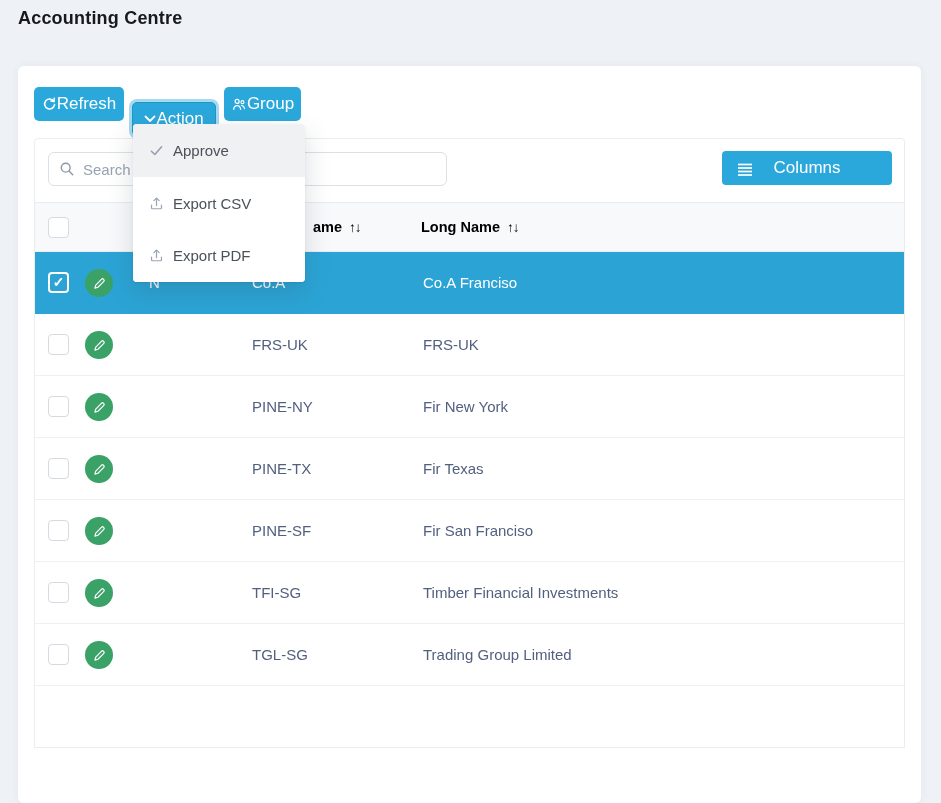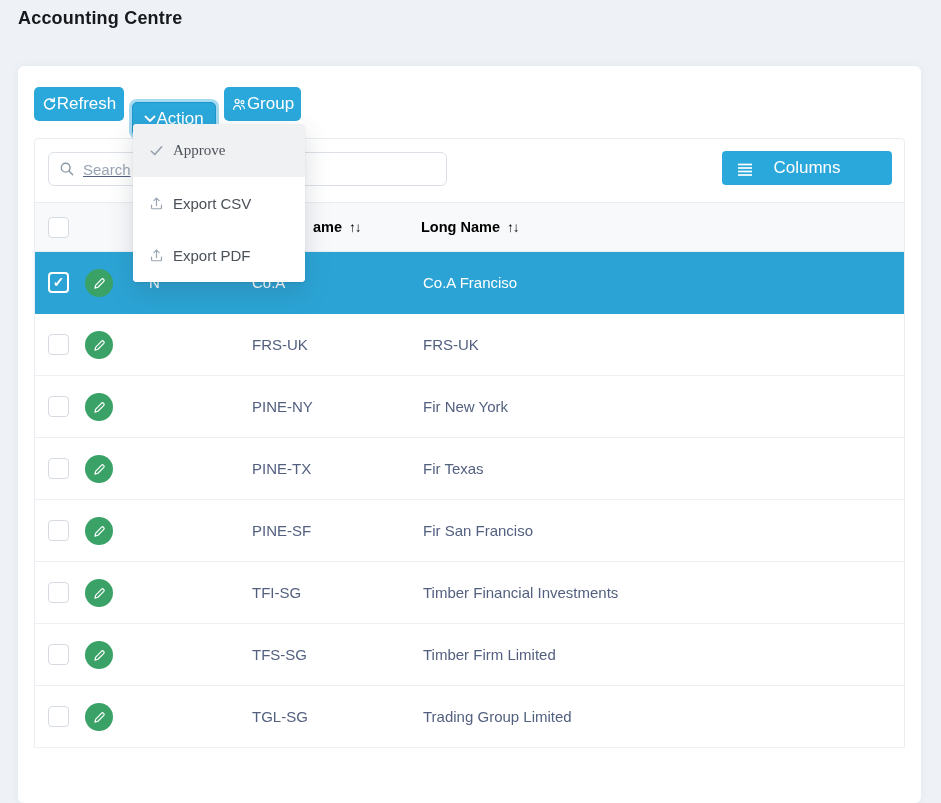--- a/index.html
+++ b/index.html
@@ -35,21 +35,21 @@
   
   .panel {
     position:absolute; left:16px; top:72px; width:871px; height:610px;
     border:1px solid #e9edf2; border-radius:4px 4px 0 0; background:#fff;
   }
   .search-wrap { position:absolute; left:13px; top:13px; width:399px; height:34px; }
   .search-wrap svg { position:absolute; left:11px; top:9px; }
   .search-input {
     width:100%; height:100%; border:1px solid #dbe0e6; border-radius:6px;
     padding:0 10px 0 34px; font-family:inherit; font-size:15px; color:#525f7f;
-    outline:none; background:#fff;text-decoration:underline;
+    outline:none; background:#fff;
   }
   .search-input::placeholder { color:#97a3b3; }
   #columns-btn { left:687px; top:12px; width:170px; height:34px; border-radius:4px; }
   #columns-btn .col-icon { position:absolute; left:14px; top:10px; }
   
   .thead {
     position:absolute; left:0; top:63px; width:869px; height:50px;
     background:#f8f9fb; border-top:1px solid #e9edf2; border-bottom:1px solid #e9edf2;
   }
   .th {
@@ -90,21 +90,21 @@
   .menu {
     position:absolute; left:115px; top:58px; width:172px; height:158px;
     background:#fff; border-radius:4px; z-index:30;
     box-shadow:0 1px 2px rgba(0,0,0,.08), 0 10px 26px rgba(50,60,80,.18);
     display:flex; flex-direction:column;
   }
   .menu-item {
     flex:1; display:flex; align-items:center; gap:9px; padding-left:15px;
     font-size:15px; color:#4b5158; cursor:pointer; background:#fff;
   }
-  .menu-item:first-child { border-radius:4px 4px 0 0;font-family:Liberation Serif, serif; }
+  .menu-item:first-child { border-radius:4px 4px 0 0; }
   .menu-item:last-child  { border-radius:0 0 4px 4px; }
   .menu-item.active { background:#f0f1f3; }
   .mi-icon { width:16px; height:16px; display:inline-flex; align-items:center; justify-content:center; }
   
   .pagination { position:absolute; left:0; top:682px; width:903px; height:55px; }
 </style>
 </head>
 <body>
 
 <div class="page-title">Accounting Centre</div>
@@ -258,33 +258,20 @@
         <svg width="15" height="15" viewBox="0 0 16 16">
                 <path d="M3.1 12.9l.9-3.2 6.3-6.3c.5-.5 1.3-.5 1.8 0l.5.5c.5.5.5 1.3 0 1.8l-6.3 6.3-3.2.9z" fill="none" stroke="#fff" stroke-width="1.3" stroke-linejoin="round"></path>
               </svg>
       </span>
     </div>
     <div class="cell flag"></div>
     <div class="cell name">TFI-SG</div>
     <div class="cell long">Timber Financial Investments</div>
   </div>
 
-  <div class="row">
-    <div class="cb"></div>
-    <div class="edit">
-      <span style="display:inline-flex">
-        <svg width="15" height="15" viewBox="0 0 16 16">
-                <path d="M3.1 12.9l.9-3.2 6.3-6.3c.5-.5 1.3-.5 1.8 0l.5.5c.5.5.5 1.3 0 1.8l-6.3 6.3-3.2.9z" fill="none" stroke="#fff" stroke-width="1.3" stroke-linejoin="round"></path>
-              </svg>
-      </span>
-    </div>
-    <div class="cell flag"></div>
-    <div class="cell name">TFS-SG</div>
-    <div class="cell long">Timber Firm Limited</div>
-  </div>
 
   <div class="row">
     <div class="cb"></div>
     <div class="edit">
       <span style="display:inline-flex">
         <svg width="15" height="15" viewBox="0 0 16 16">
                 <path d="M3.1 12.9l.9-3.2 6.3-6.3c.5-.5 1.3-.5 1.8 0l.5.5c.5.5.5 1.3 0 1.8l-6.3 6.3-3.2.9z" fill="none" stroke="#fff" stroke-width="1.3" stroke-linejoin="round"></path>
               </svg>
       </span>
     </div>

